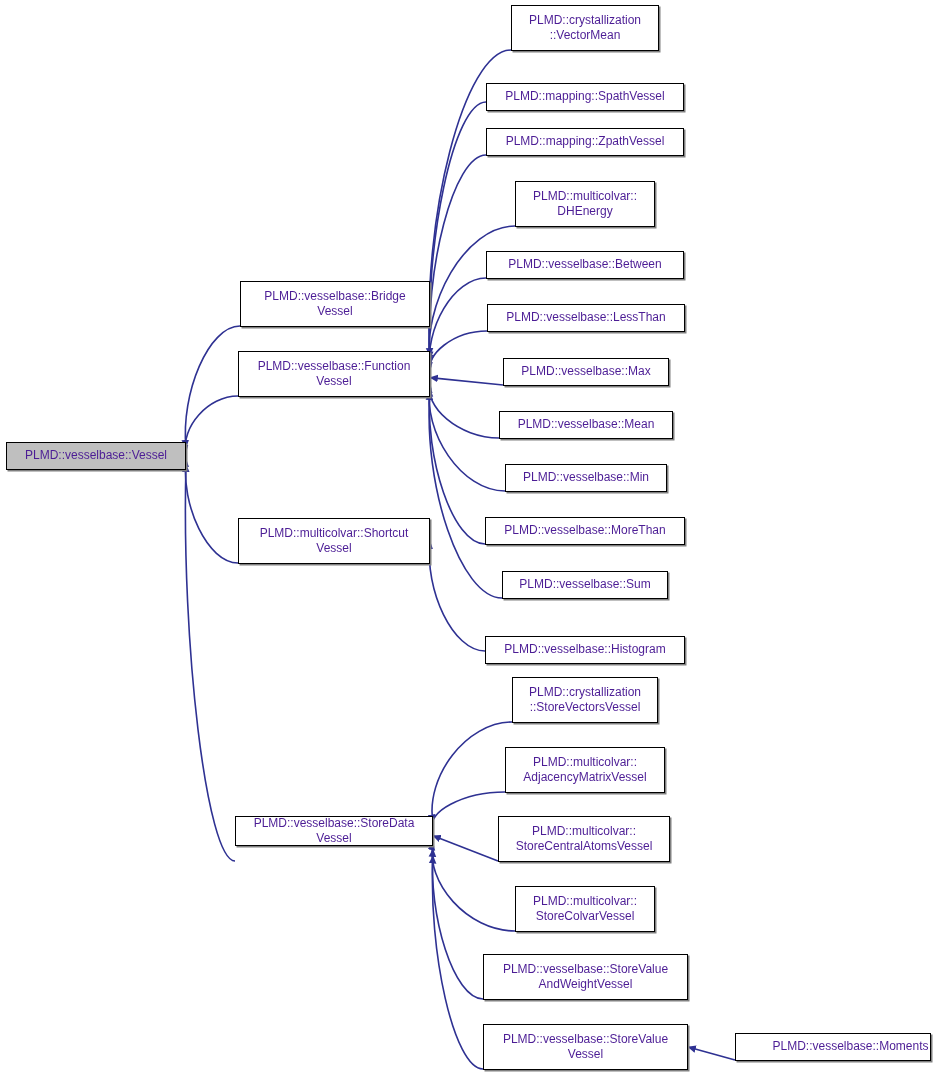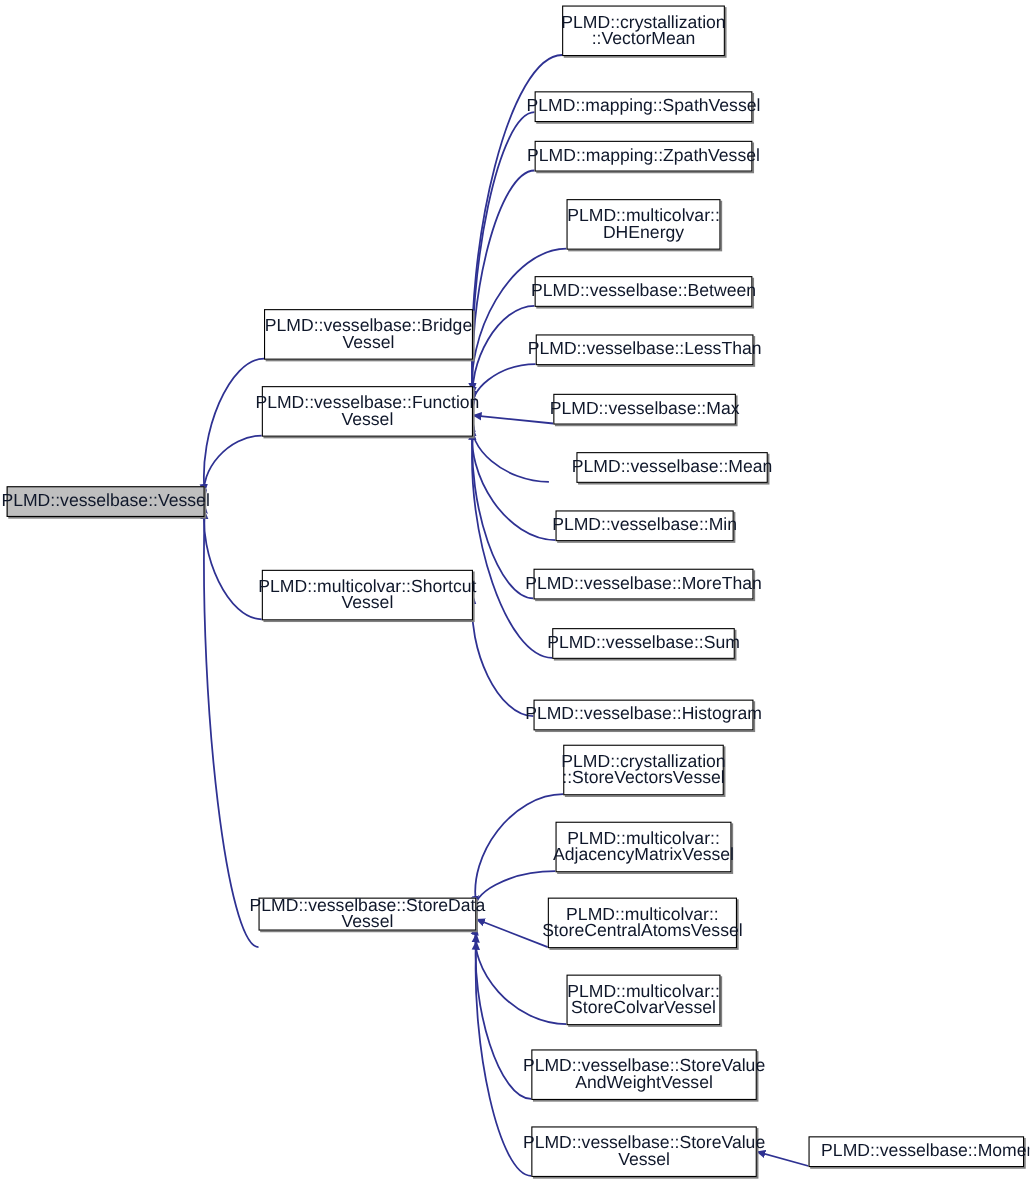--- a/index.html
+++ b/index.html
@@ -21,22 +21,22 @@
     left: 0;
     top: 0;
     width: 936px;
     height: 1075px;
   }
   .node {
     position: absolute;
     box-sizing: border-box;
     border: 1px solid #000000;
     background: #ffffff;
-    color: #0f172a;
-    font-size: 16px;
+    color: #4c1d95;
+    font-size: 12px;
     line-height: 15.5px;
     text-align: center;
     display: flex;
     align-items: center;
     justify-content: center;
     box-shadow: 1.5px 1.5px 0 0 #808080;
     z-index: 5;
   }
   .node.root {
     background: #bfbfbf;
@@ -119,21 +119,21 @@
       </div>
       <div class="node" style="left: 486px; top: 251px; width: 198px; height: 28px;">
         <span class="node-label">PLMD::vesselbase::Between</span>
       </div>
       <div class="node" style="left: 487px; top: 304px; width: 198px; height: 28px;">
         <span class="node-label">PLMD::vesselbase::LessThan</span>
       </div>
       <div class="node" style="left: 503px; top: 358px; width: 166px; height: 28px;">
         <span class="node-label">PLMD::vesselbase::Max</span>
       </div>
-      <div class="node" style="left: 499px; top: 411px; width: 174px; height: 28px; margin-left: 25px;">
+      <div class="node" style="left: 499px; top: 411px; width: 174px; height: 28px;">
         <span class="node-label">PLMD::vesselbase::Mean</span>
       </div>
       <div class="node" style="left: 505px; top: 464px; width: 162px; height: 28px;">
         <span class="node-label">PLMD::vesselbase::Min</span>
       </div>
       <div class="node" style="left: 485px; top: 517px; width: 200px; height: 28px;">
         <span class="node-label">PLMD::vesselbase::MoreThan</span>
       </div>
       <div class="node" style="left: 502px; top: 571px; width: 166px; height: 28px;">
         <span class="node-label">PLMD::vesselbase::Sum</span>

